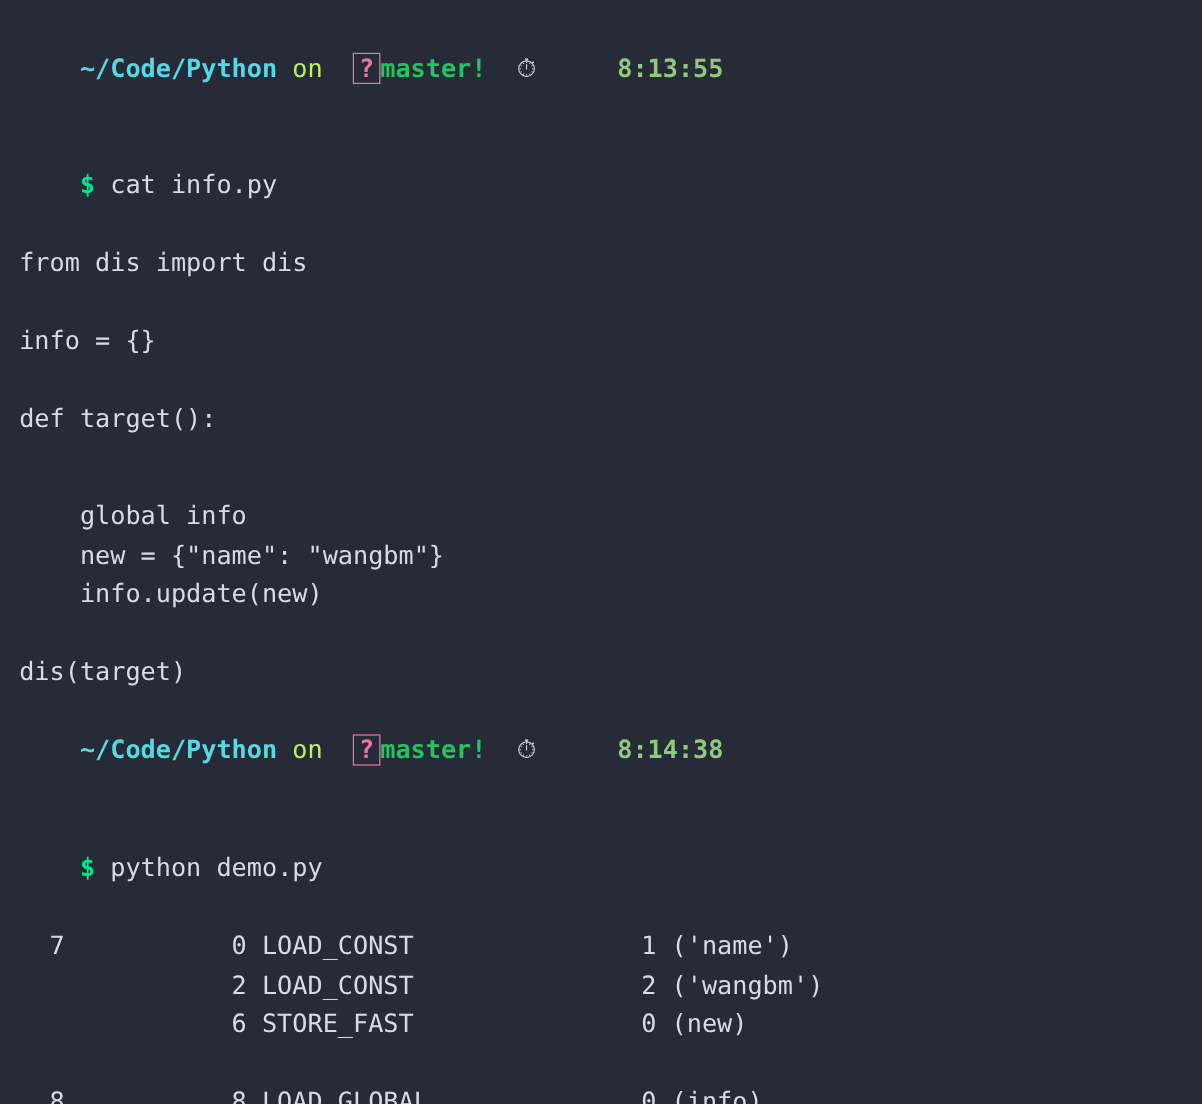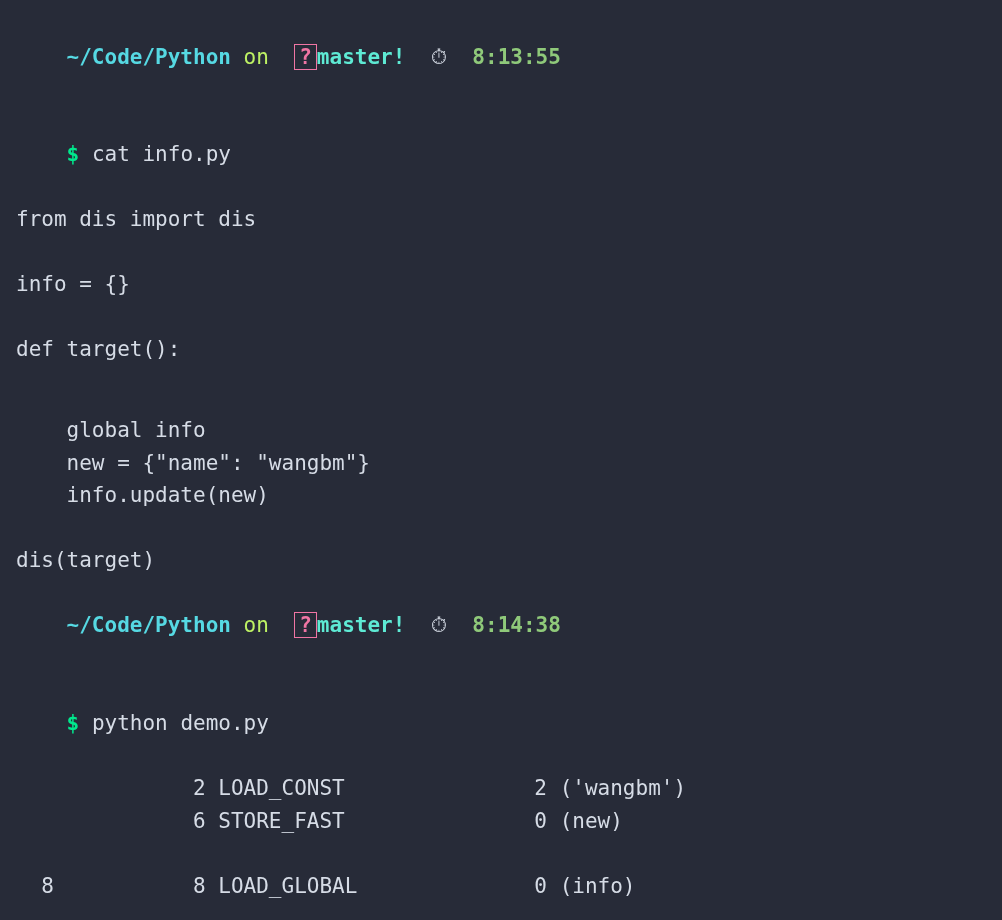--- a/index.html
+++ b/index.html
@@ -28,30 +28,31 @@
     .white {
       color: #bef264;
     }
     .magenta-box {
       color: #f075a4;
       border: 1px solid #f075a4;
       padding: 0 4px;
       font-weight: bold;
     }
     .magenta {
-      color: #5eead4;
+      color: #22c55e;
       font-weight: bold;
       margin-top: 40px;
     }
     .clock {
       color: #d6dce6;
     }
     .green-time {
       color: #8fc97a;
       font-weight: bold;
+      margin-left: 42px;
     }
     .dollar {
       color: #00e88d;
       font-weight: bold;
     }
     .code {
       color: #d6dce6;
     }
     .dis-line {
       white-space: pre;
@@ -86,18 +87,19 @@
   <div class="code">dis(target)</div>
 
   <div class="prompt-line">
     <span class="cyan">~/Code/Python</span><span class="white"> on </span> <span class="magenta-box">?</span><span class="magenta">master!</span>  <span class="clock">⏱</span>  <span class="green-time">8:14:38</span>
   </div>
 
   <div class="prompt-line">
     <span class="dollar">$ </span><span class="code">python demo.py</span>
   </div>
 
+  <div class="dis-line">  7           0 LOAD_CONST               1 ('name')</div>
   <div class="dis-line">              2 LOAD_CONST               2 ('wangbm')</div>
   <div class="dis-line">              6 STORE_FAST               0 (new)</div>
   <div class="blank-line"></div>
   <div class="dis-line">  8           8 LOAD_GLOBAL              0 (info)</div>
 
 </div>
 
 </body></html>

